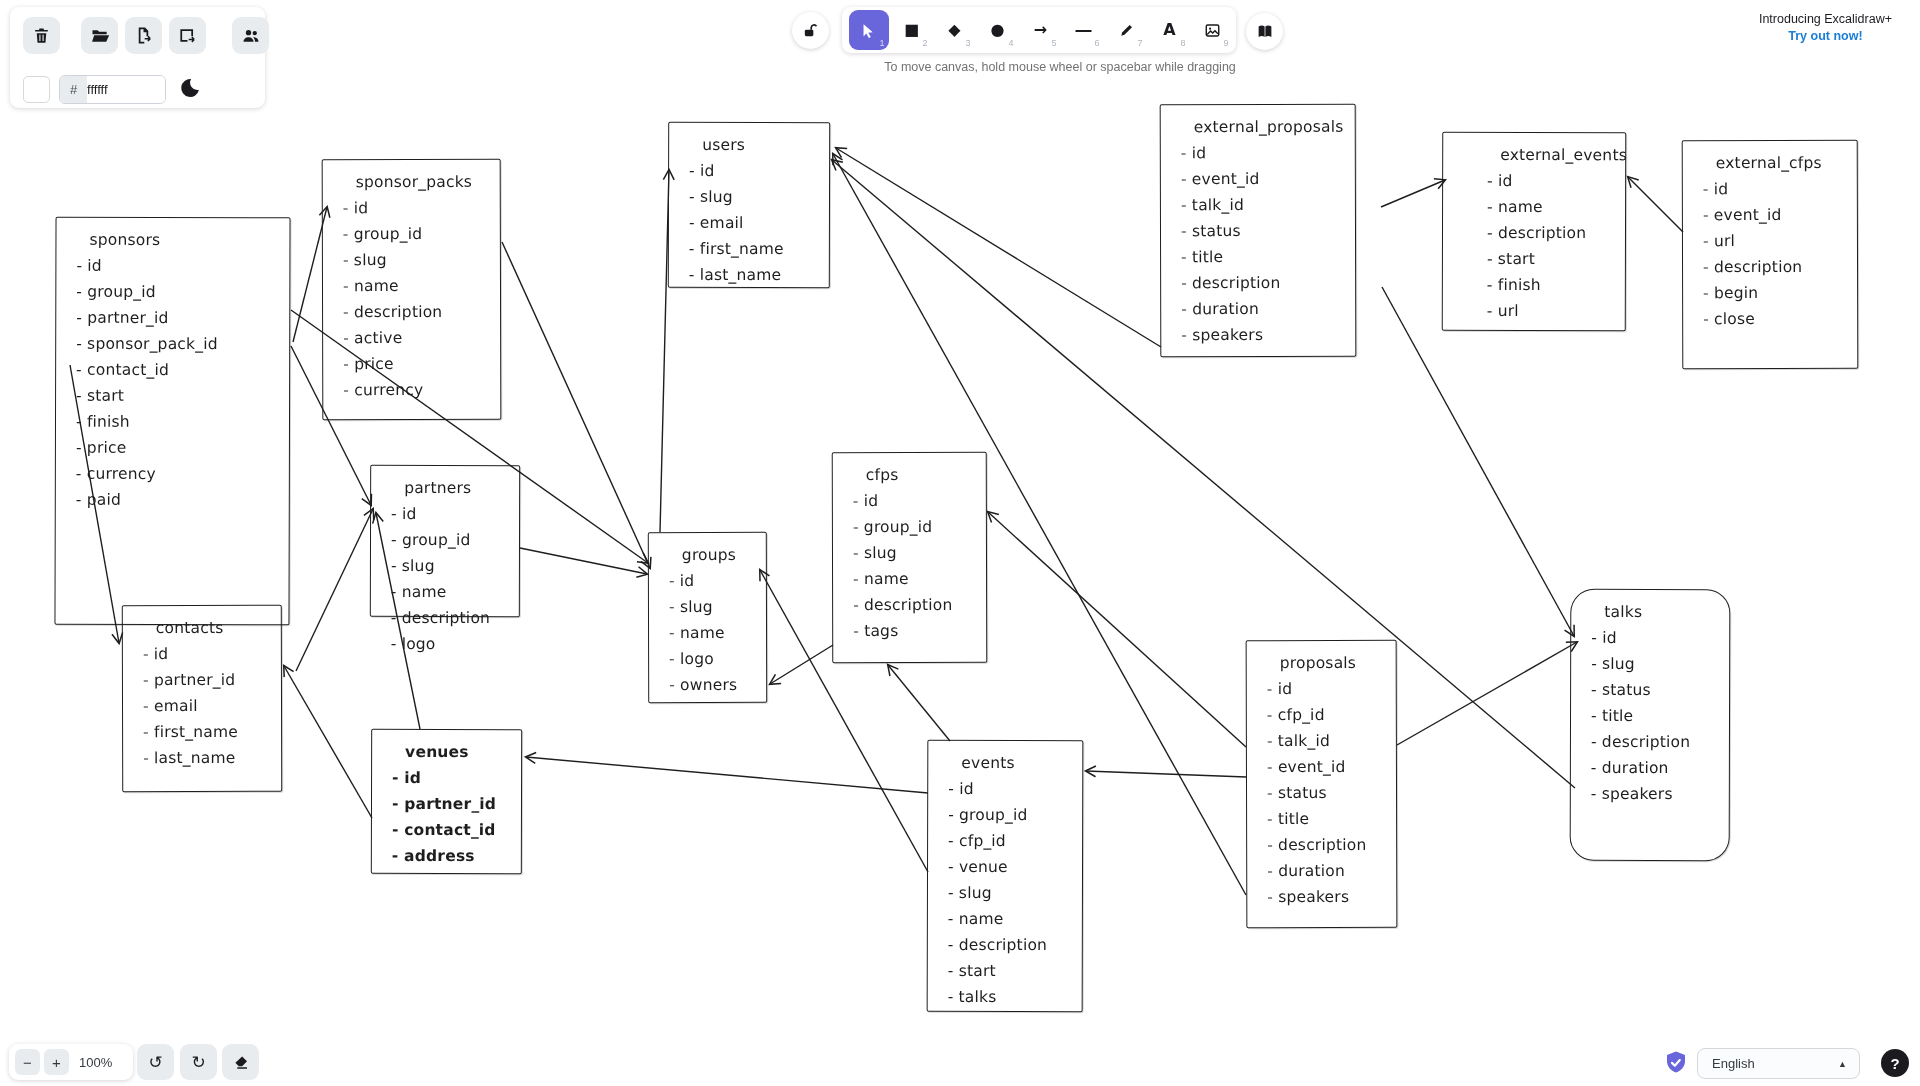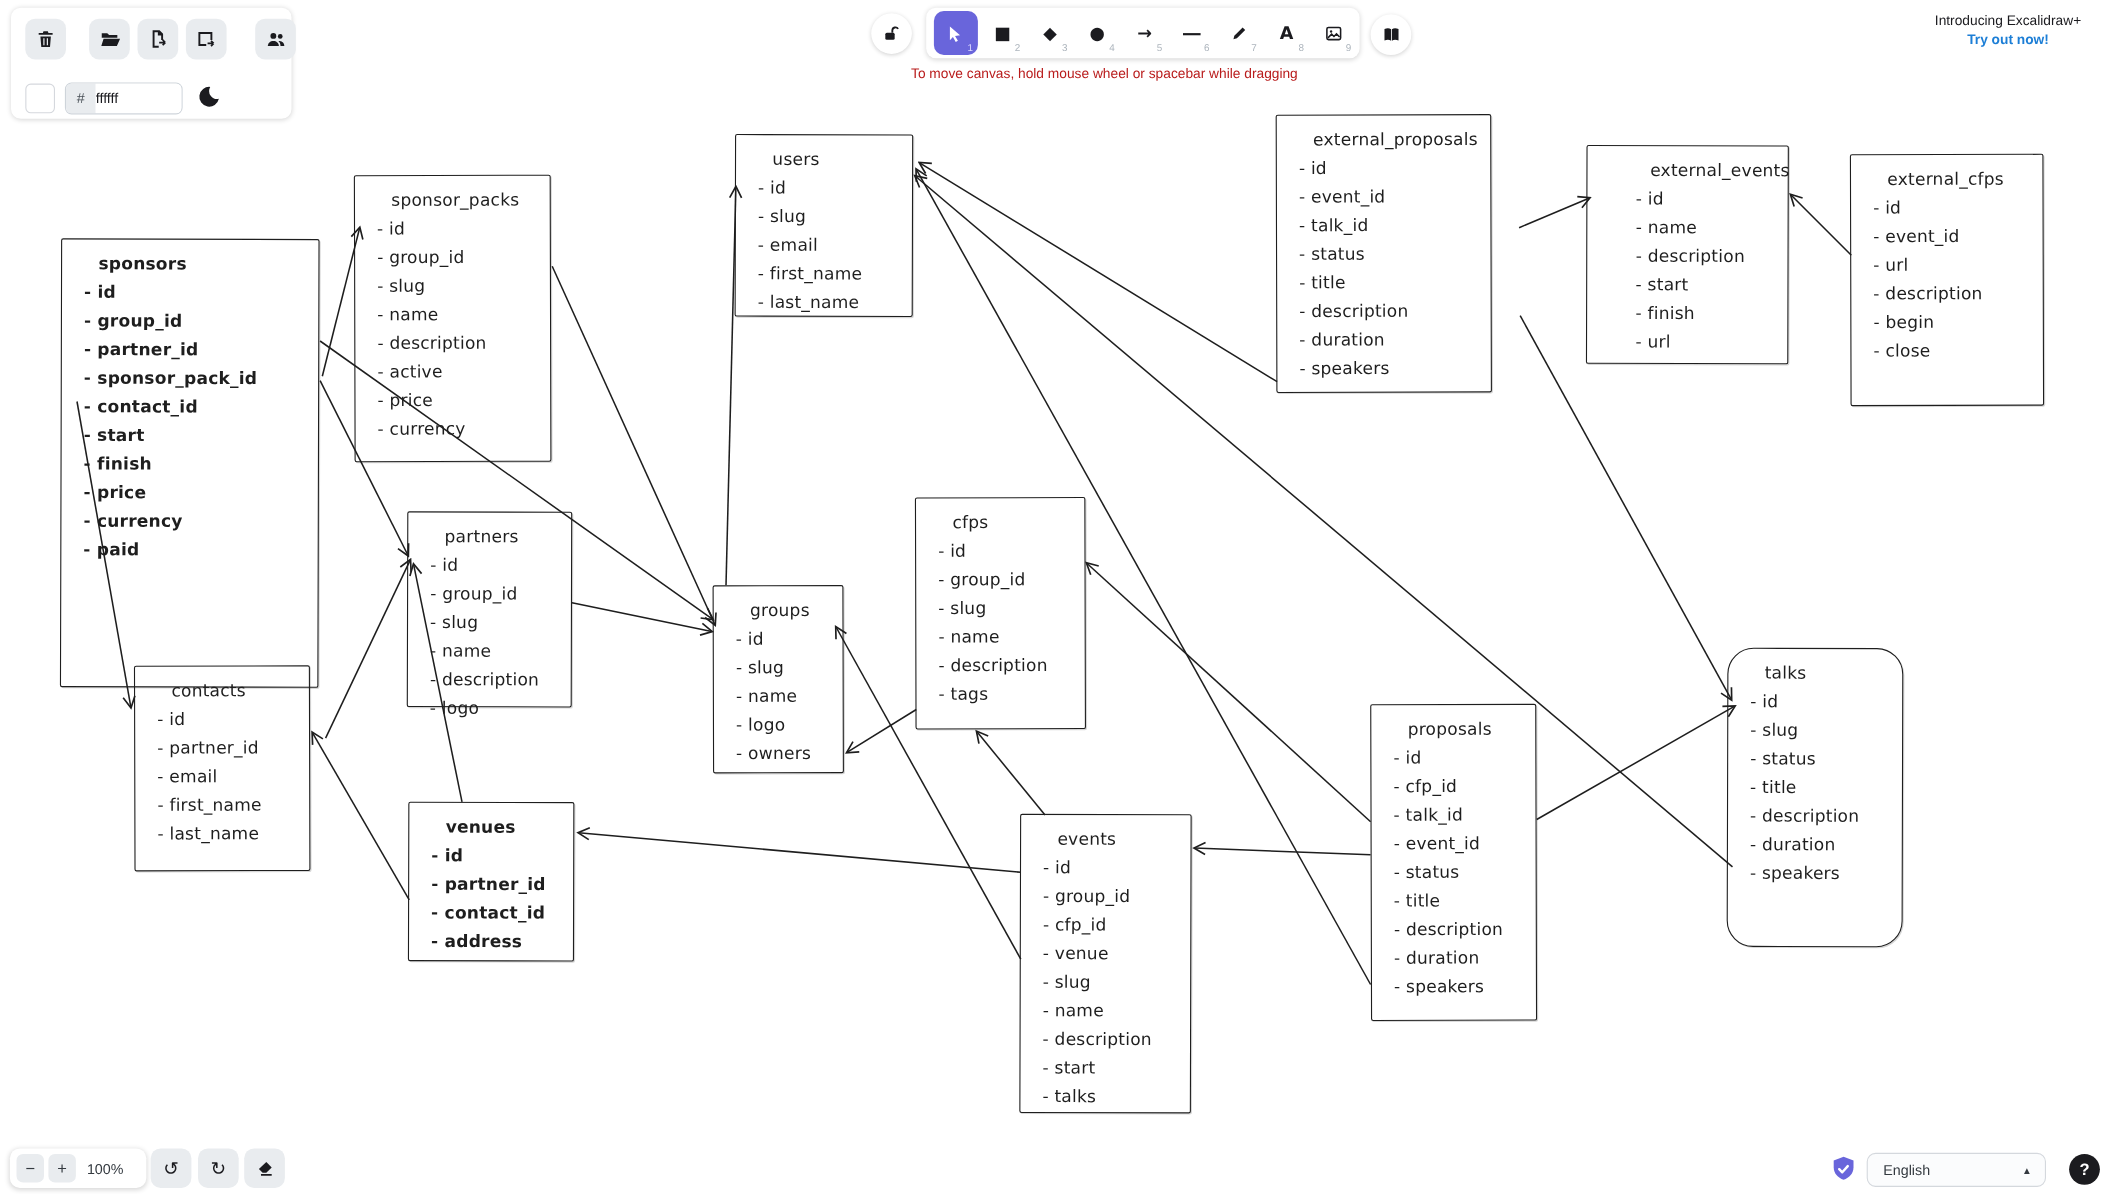--- a/index.html
+++ b/index.html
@@ -45,21 +45,21 @@
     box-shadow:0 1px 4px rgba(0,0,0,.18);display:flex;align-items:center;justify-content:center;cursor:pointer}
   #toolbar{left:842px;top:7px;width:394px;height:46px;display:flex;align-items:center;padding:0 5px;box-sizing:border-box}
   .tool{position:relative;width:40px;height:40px;border:none;border-radius:9px;background:transparent;
     display:flex;align-items:center;justify-content:center;cursor:pointer;margin:0 1.5px;color:#1b1b1f}
   .tool.active{background:#6965db;color:#ffffff}
   .tool .glyph{font-size:16px;font-weight:700;font-family:"DejaVu Sans",sans-serif;line-height:1}
   .tool .knum{position:absolute;right:4px;bottom:2px;font-size:9px;color:#adb5bd;font-weight:400}
   .tool.active .knum{color:#dcdaff}
   #library-btn{left:1246px;top:13px;width:37px;height:37px;border-radius:50%;border:none;background:#fff;
     box-shadow:0 1px 4px rgba(0,0,0,.18);display:flex;align-items:center;justify-content:center;cursor:pointer}
-  #hint{position:absolute;left:1004px;top:60px;transform:translateX(-50%);font-size:12.5px;color:#b91c1c;white-space:nowrap}
+  #hint{position:absolute;left:1060px;top:60px;transform:translateX(-50%);font-size:12.5px;color:#737373;white-space:nowrap}
   
   #promo{position:absolute;right:28px;top:11px;text-align:center;font-size:12.5px;line-height:17px}
   #promo-line1{color:#1b1b1f}
   #promo-cta{color:#1c7ed6;font-weight:700;text-decoration:none;cursor:pointer;display:block}
   
   #zoom-island{left:9px;top:1044px;width:124px;height:36px;display:flex;align-items:center;padding:0 6px;box-sizing:border-box}
   .zbtn{width:25px;height:26px;background:#e9ecef;border:none;border-radius:6px;font-size:15px;color:#343a40;
     cursor:pointer;display:flex;align-items:center;justify-content:center;padding:0}
   #zoom-in-btn{margin-left:4px}
   #zoom-level{margin-left:10px;font-size:13px;color:#343a40}
@@ -105,21 +105,21 @@
       <line x1="928" y1="793" x2="526" y2="757" stroke="#1e1e1e" stroke-width="1.4" marker-end="url(#ah)"></line>
       <line x1="928" y1="872" x2="760" y2="570" stroke="#1e1e1e" stroke-width="1.4" marker-end="url(#ah)"></line>
       <line x1="833" y1="645" x2="770" y2="684" stroke="#1e1e1e" stroke-width="1.4" marker-end="url(#ah)"></line>
       <line x1="1246" y1="777" x2="1086" y2="771" stroke="#1e1e1e" stroke-width="1.4" marker-end="url(#ah)"></line>
       <line x1="1397" y1="745" x2="1577" y2="642" stroke="#1e1e1e" stroke-width="1.4" marker-end="url(#ah)"></line>
       <line x1="1382" y1="287" x2="1574" y2="636" stroke="#1e1e1e" stroke-width="1.4" marker-end="url(#ah)"></line>
       <line x1="1381" y1="207" x2="1445" y2="180" stroke="#1e1e1e" stroke-width="1.4" marker-end="url(#ah)"></line>
       <line x1="1683" y1="232" x2="1628" y2="177" stroke="#1e1e1e" stroke-width="1.4" marker-end="url(#ah)"></line>
     </svg>
   <div id="table-layer">
-      <div class="table" style="left: 55px; top: 217px; width: 235px; height: 408px; font-weight: bold;">
+      <div class="table" style="left: 55px; top: 217px; width: 235px; height: 408px;">
         <div class="t-title">sponsors</div>
         <div class="t-field">- id</div>
         <div class="t-field">- group_id</div>
         <div class="t-field">- partner_id</div>
         <div class="t-field">- sponsor_pack_id</div>
         <div class="t-field">- contact_id</div>
         <div class="t-field">- start</div>
         <div class="t-field">- finish</div>
         <div class="t-field">- price</div>
         <div class="t-field">- currency</div>
@@ -129,21 +129,21 @@
         <div class="t-title">sponsor_packs</div>
         <div class="t-field">- id</div>
         <div class="t-field">- group_id</div>
         <div class="t-field">- slug</div>
         <div class="t-field">- name</div>
         <div class="t-field">- description</div>
         <div class="t-field">- active</div>
         <div class="t-field">- price</div>
         <div class="t-field">- currency</div>
       </div>
-      <div class="table" style="left: 370px; top: 465px; width: 150px; height: 178px;">
+      <div class="table" style="left: 370px; top: 465px; width: 150px; height: 152px;">
         <div class="t-title">partners</div>
         <div class="t-field">- id</div>
         <div class="t-field">- group_id</div>
         <div class="t-field">- slug</div>
         <div class="t-field">- name</div>
         <div class="t-field">- description</div>
         <div class="t-field">- logo</div>
       </div>
       <div class="table" style="left: 122px; top: 605px; width: 160px; height: 187px;">
         <div class="t-title">contacts</div>

